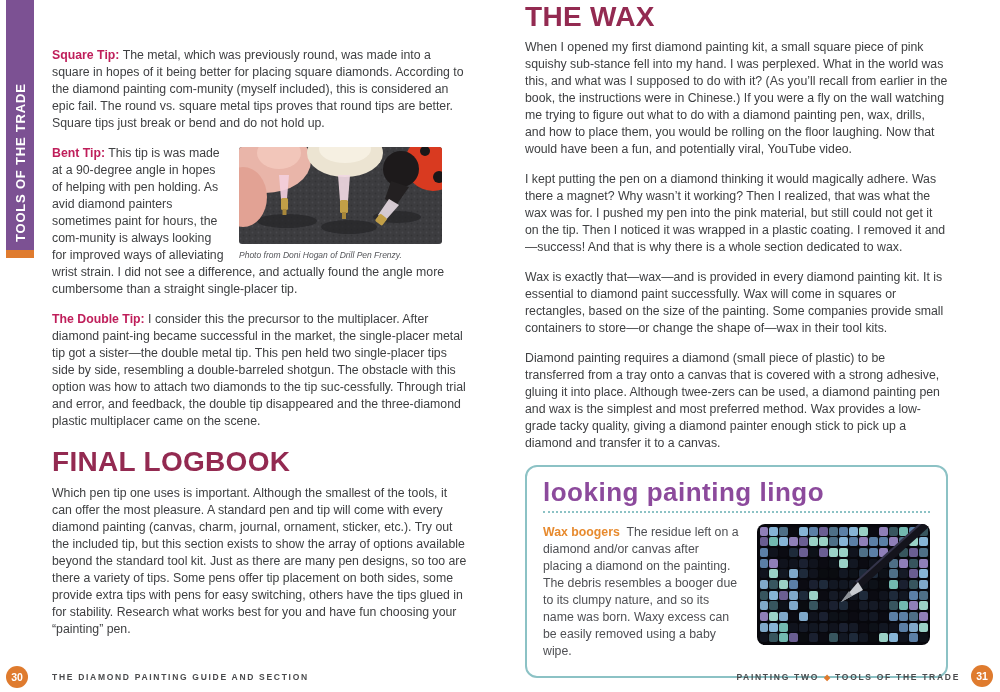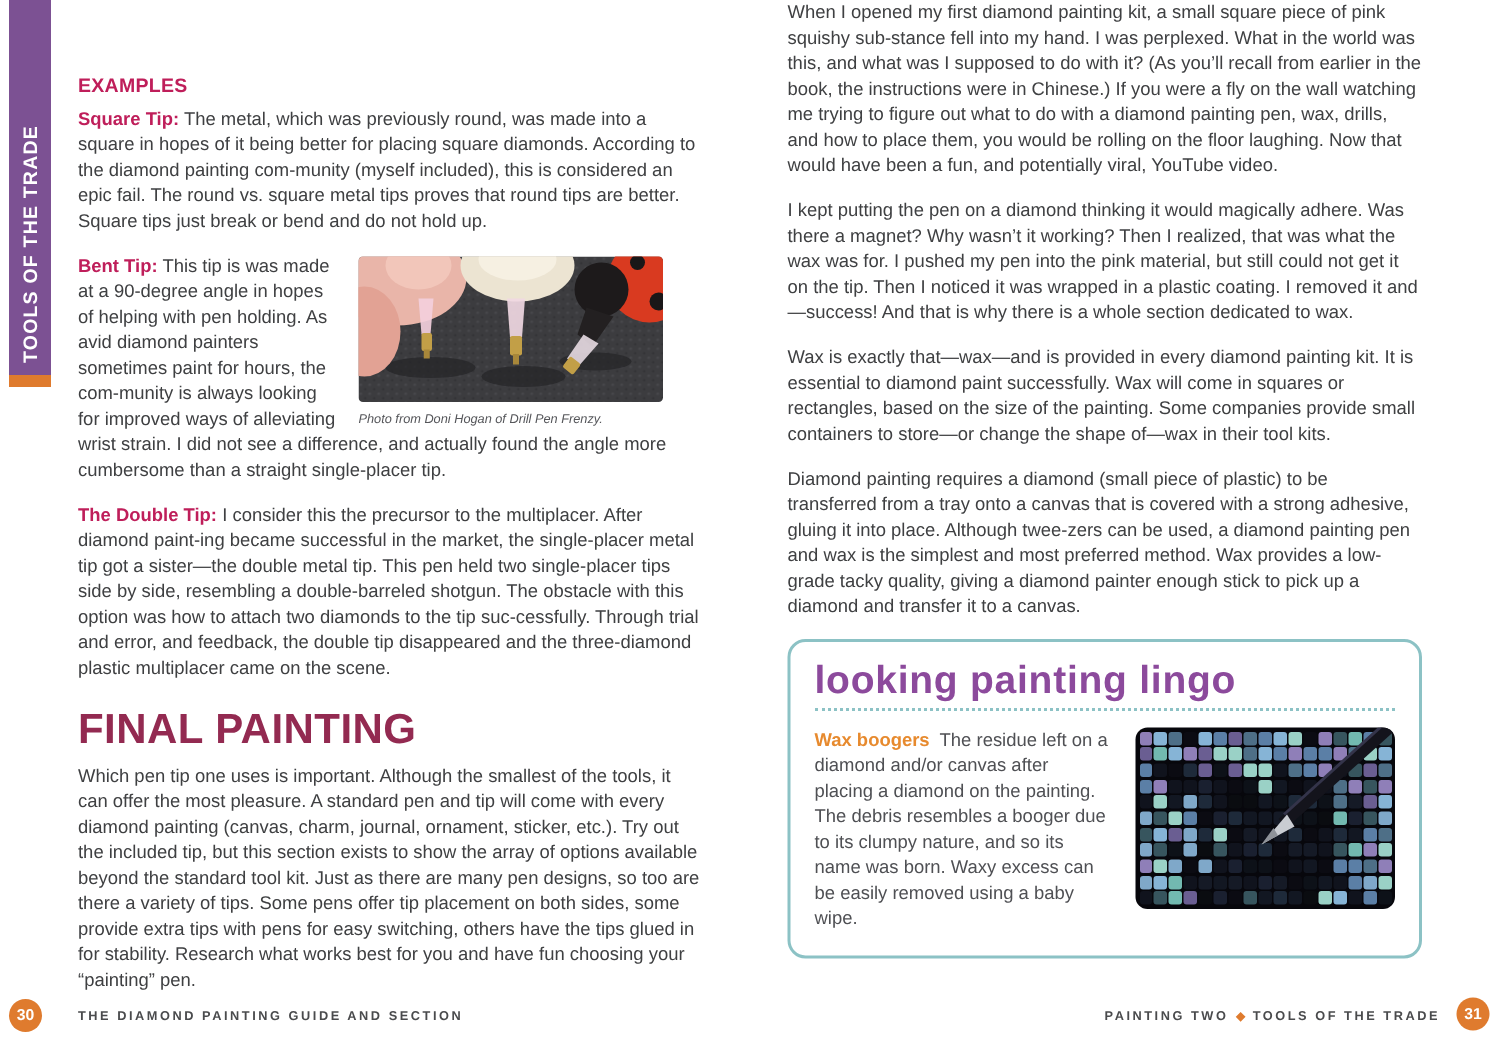--- a/index.html
+++ b/index.html
@@ -62,21 +62,20 @@
 <body>
 
 <div class="spread">
 
   <div class="side-tab"></div>
   <div class="side-tab-accent"></div>
   <div class="side-tab-label">TOOLS OF THE TRADE</div>
 
   <section class="left-col">
 
-    <h3 class="sub">EXAMPLES</h3>
 
     <p class="body"><span class="runin">Square Tip:</span> <span>The metal, which was previously round, was made into a square in hopes of it being better for placing square diamonds. According to the diamond painting com-munity (myself included), this is considered an epic fail. The round vs. square metal tips proves that round tips are better. Square tips just break or bend and do not hold up.</span></p>
 
     <div>
       <figure class="pen-fig">
         <svg class="pen-photo" viewBox="0 0 203 97" preserveAspectRatio="none">
           <defs>
             <pattern id="mat" width="6" height="6" patternUnits="userSpaceOnUse">
               <rect width="6" height="6" fill="#3c3c3f"></rect>
               <circle cx="1.5" cy="1.5" r="0.9" fill="#48484c"></circle>
@@ -112,27 +111,28 @@
           <rect x="138" y="68" width="9" height="9" rx="1.5" fill="#c29f47" transform="rotate(38 142 72)"></rect>
         </svg>
         <figcaption>Photo from Doni Hogan of Drill Pen Frenzy.</figcaption>
       </figure>
       <p class="body"><span class="runin">Bent Tip:</span> <span>This tip is was made at a 90-degree angle in hopes of helping with pen holding. As avid diamond painters sometimes paint for hours, the com-munity is always looking for improved ways of alleviating wrist strain. I did not see a difference, and actually found the angle more cumbersome than a straight single-placer tip.</span></p>
     </div>
 
 
     <p class="body"><span class="runin">The Double Tip:</span> <span>I consider this the precursor to the multiplacer. After diamond paint-ing became successful in the market, the single-placer metal tip got a sister—the double metal tip. This pen held two single-placer tips side by side, resembling a double-barreled shotgun. The obstacle with this option was how to attach two diamonds to the tip suc-cessfully. Through trial and error, and feedback, the double tip disappeared and the three-diamond plastic multiplacer came on the scene.</span></p>
 
-    <h2 class="big">FINAL PAINTING</h2>
+    <h2 class="big">FINAL LOGBOOK</h2>
 
     <p class="body">Which pen tip one uses is important. Although the smallest of the tools, it can offer the most pleasure. A standard pen and tip will come with every diamond painting (canvas, charm, journal, ornament, sticker, etc.). Try out the included tip, but this section exists to show the array of options available beyond the standard tool kit. Just as there are many pen designs, so too are there a variety of tips. Some pens offer tip placement on both sides, some provide extra tips with pens for easy switching, others have the tips glued in for stability. Research what works best for you and have fun choosing your “painting” pen.</p>
   </section>
 
   <section class="right-col">
 
+    <h1 class="big">THE WAX</h1>
 
     <p class="body">When I opened my first diamond painting kit, a small square piece of pink squishy sub-stance fell into my hand. I was perplexed. What in the world was this, and what was I supposed to do with it? (As you’ll recall from earlier in the book, the instructions were in Chinese.) If you were a fly on the wall watching me trying to figure out what to do with a diamond painting pen, wax, drills, and how to place them, you would be rolling on the floor laughing. Now that would have been a fun, and potentially viral, YouTube video.</p>
 
     <p class="body">I kept putting the pen on a diamond thinking it would magically adhere. Was there a magnet? Why wasn’t it working? Then I realized, that was what the wax was for. I pushed my pen into the pink material, but still could not get it on the tip. Then I noticed it was wrapped in a plastic coating. I removed it and—success! And that is why there is a whole section dedicated to wax.</p>
 
 
     <p class="body">Wax is exactly that—wax—and is provided in every diamond painting kit. It is essential to diamond paint successfully. Wax will come in squares or rectangles, based on the size of the painting. Some companies provide small containers to store—or change the shape of—wax in their tool kits.</p>
 
     <p class="body">Diamond painting requires a diamond (small piece of plastic) to be transferred from a tray onto a canvas that is covered with a strong adhesive, gluing it into place. Although twee-zers can be used, a diamond painting pen and wax is the simplest and most preferred method. Wax provides a low-grade tacky quality, giving a diamond painter enough stick to pick up a diamond and transfer it to a canvas.</p>
 

